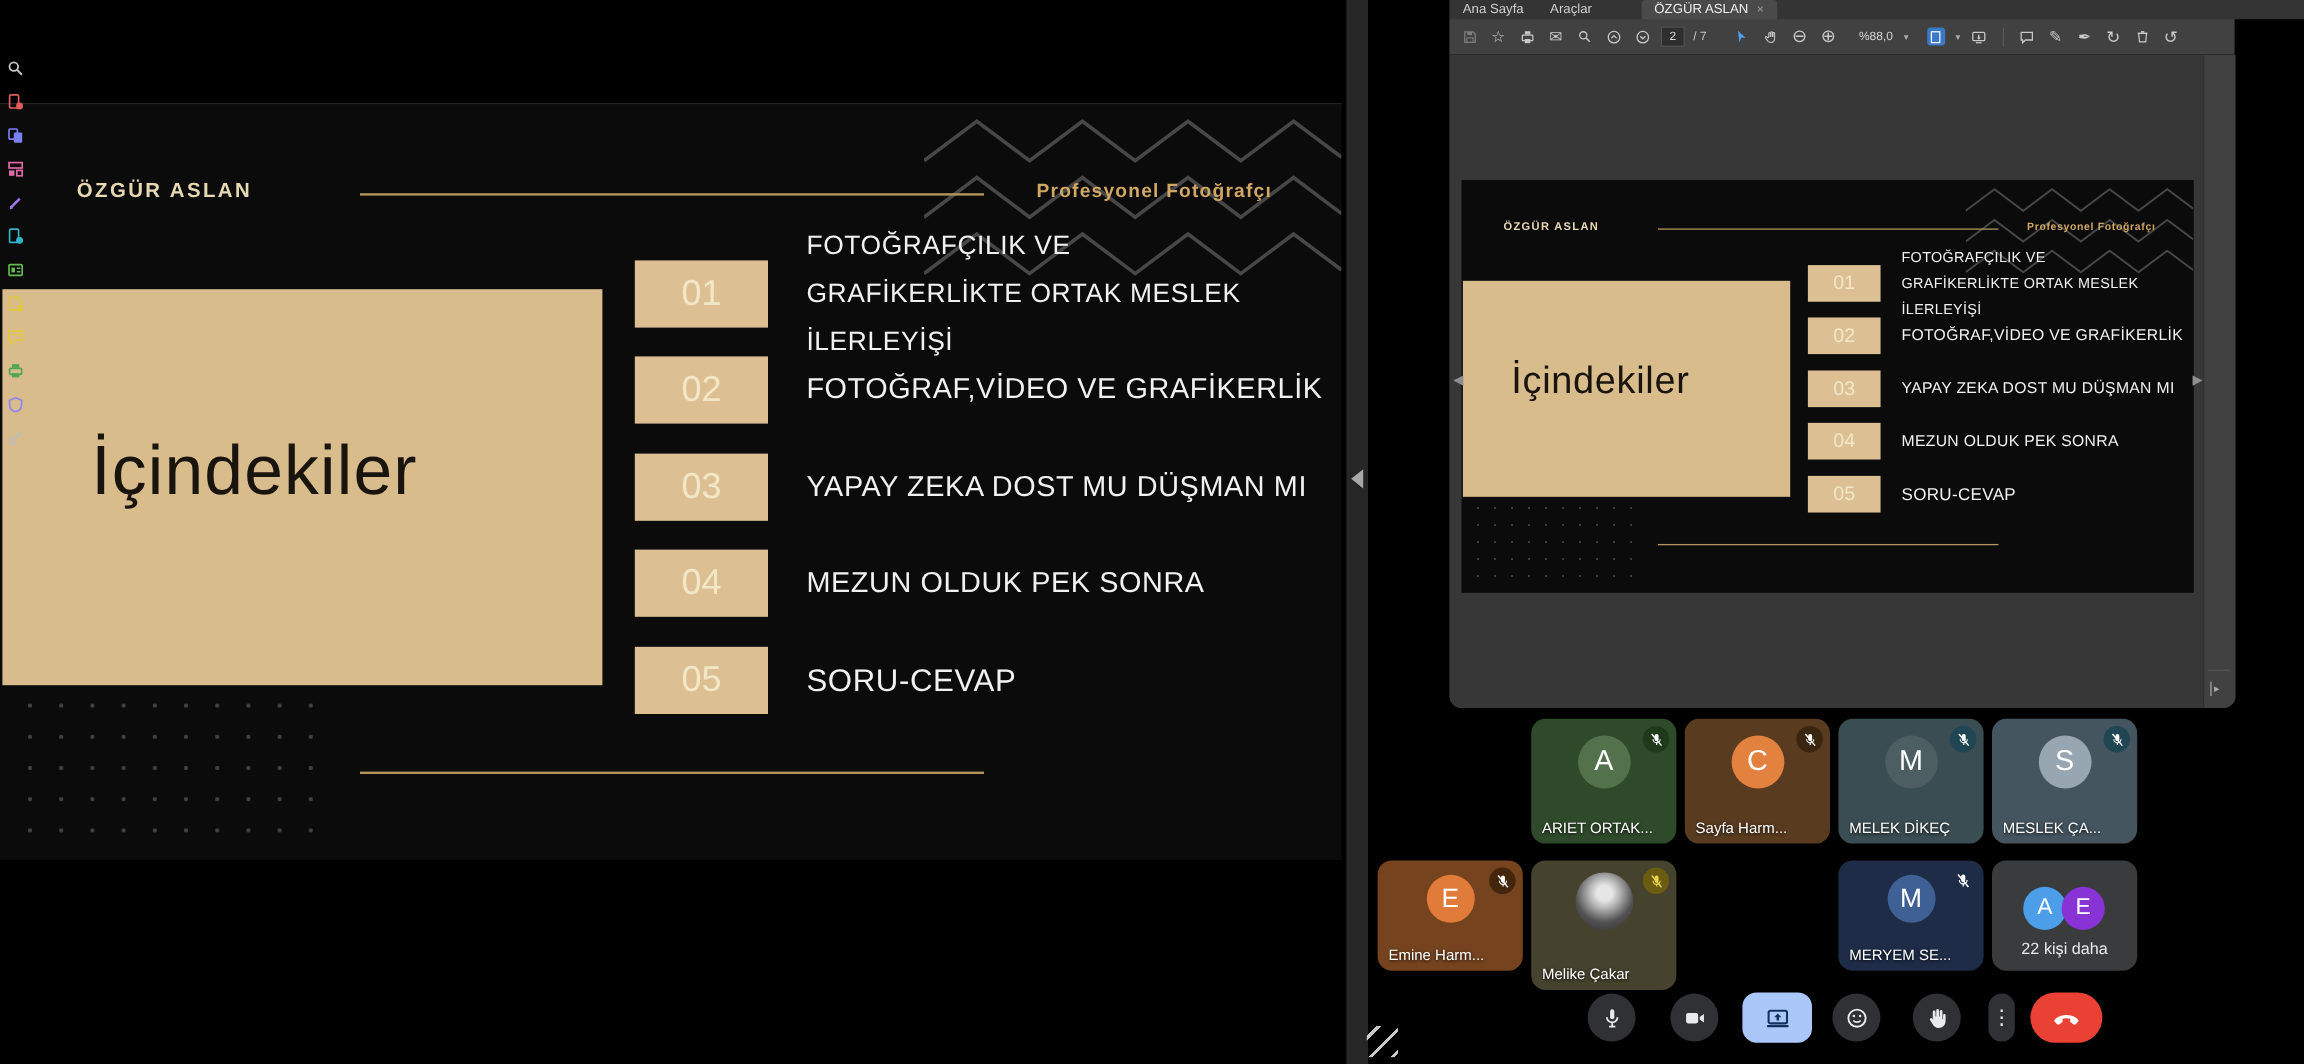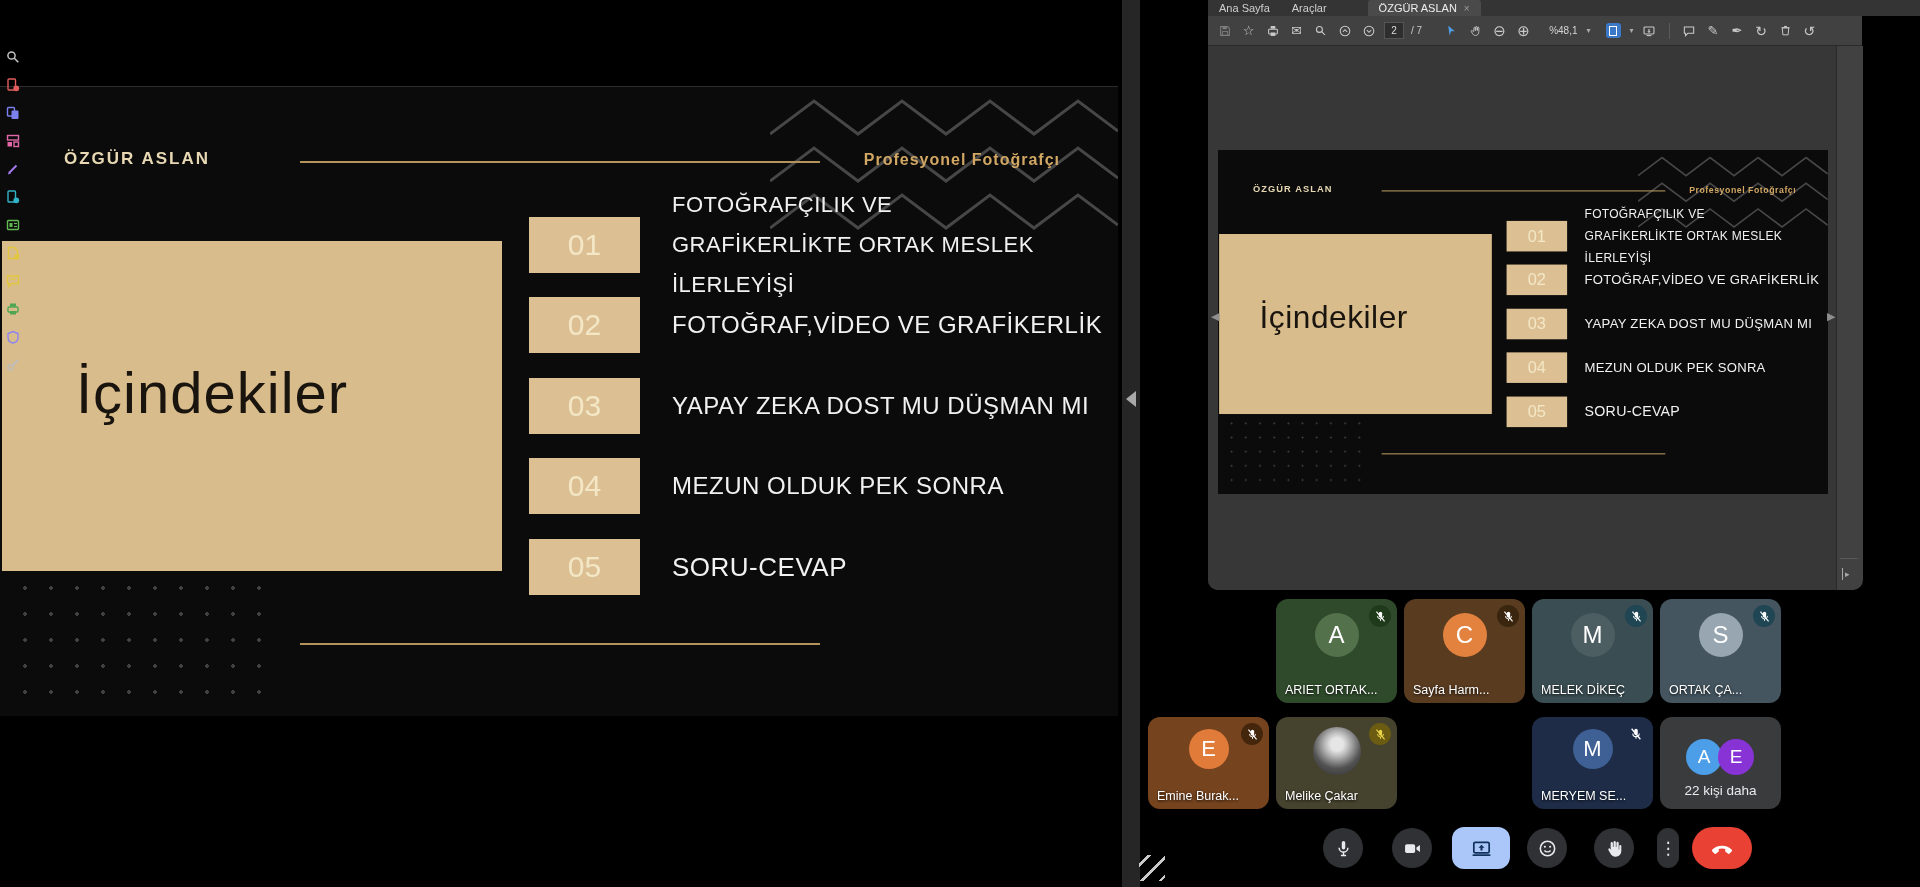--- a/index.html
+++ b/index.html
@@ -290,21 +290,21 @@
           <use href="#cursor"></use>
         </svg>
       </span>
     <span class="tb-i">
         <svg width="14" height="14" viewBox="0 0 24 24">
           <use href="#handtool"></use>
         </svg>
       </span>
     <span class="tb-i" style="font-size:15px">⊖</span>
     <span class="tb-i" style="font-size:15px">⊕</span>
-    <span class="zoom-txt">%48,1</span>
+    <span class="zoom-txt">%88,0</span>
     <span class="caret">▾</span>
     <span class="pageview-ic">
         <i></i>
       </span>
     <span class="caret">▾</span>
     <span class="tb-i">
         <svg width="14" height="14" viewBox="0 0 24 24">
           <use href="#fitw"></use>
         </svg>
       </span>
@@ -466,35 +466,35 @@
     <div class="name">MELEK DİKEÇ</div>
   </div>
 
   <div class="tile" style="left:1660px;top:599px;width:121px;height:104px;background:#445560">
     <div class="init-circle" style="background:#97a6b0">S</div>
     <div class="micoff" style="background:#1f4652;color:#fff">
         <svg width="13" height="13" viewBox="0 0 24 24">
           <use href="#micoff"></use>
         </svg>
       </div>
-    <div class="name">ORTAK ÇA...</div>
+    <div class="name">MESLEK ÇA...</div>
   </div>
 
 
   <div class="tile r2" style="left:1148px;top:717px;width:121px;height:92px;background:#75431e">
     <div class="init-circle" style="background:#e07b3a">E</div>
     <div class="micoff" style="background:#44260c;color:#fff">
         <svg width="13" height="13" viewBox="0 0 24 24">
           <use href="#micoff"></use>
         </svg>
       </div>
-    <div class="name">Emine Burak...</div>
-  </div>
-
-  <div class="tile r2" style="left:1276px;top:717px;width:121px;height:92px;background:#45422e">
+    <div class="name">Emine Harm...</div>
+  </div>
+
+  <div class="tile r2" style="left:1276px;top:717px;width:121px;height:108px;background:#45422e">
     <div class="photo-circle" style="width:48px;height:48px;background:radial-gradient(circle at 50% 36%,#e6e6e6 0 16%,#bdbdbd 30%,#525252 62%,#2d2d2d 100%)"></div>
     <div class="micoff" style="background:#6b5c12;color:#e8d34a">
         <svg width="13" height="13" viewBox="0 0 24 24">
           <use href="#micoff"></use>
         </svg>
       </div>
     <div class="name">Melike Çakar</div>
   </div>
 
 

